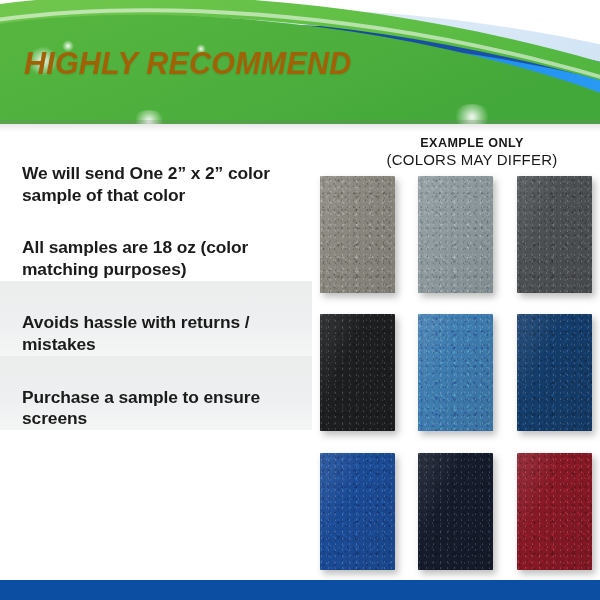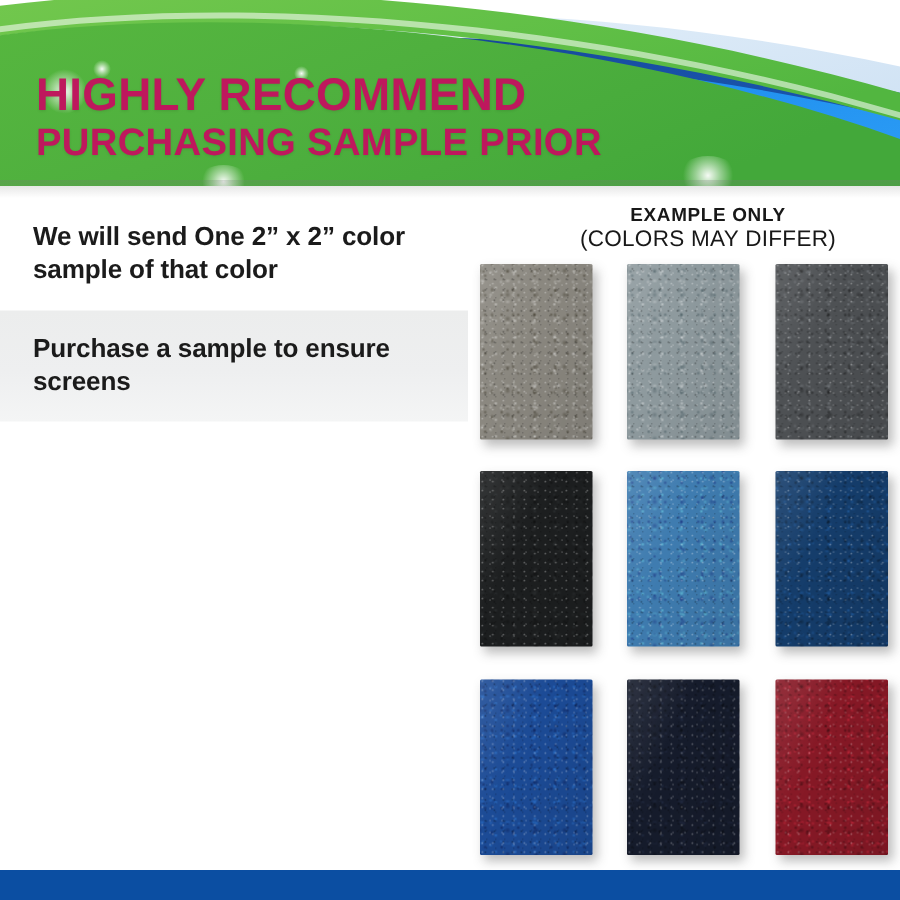--- a/index.html
+++ b/index.html
@@ -38,23 +38,24 @@
     left: 0;
     top: 0;
     display: block;
   }
   .banner-title {
     position: absolute;
     left: 24px;
     top: 48px;
     width: 460px;
     z-index: 5;
-    color: #be185d;
+    color: #a16207;
     line-height: 1.0;
     text-shadow: 0 1px 2px rgba(0,0,0,0.10);
+    font-style: italic;
   }
   .banner-line1 {
     display: block;
     font-size: 30.5px;
     font-weight: 700;
     letter-spacing: 0.2px;
     white-space: nowrap;
   }
   .banner-line2 {
     display: block;
@@ -87,21 +88,21 @@
     position: absolute;
     left: 0;
     top: 132px;
     width: 312px;
     height: 448px;
   }
   .bullet-row {
     position: relative;
     height: 74.6px;
     display: flex;
-    align-items: center;
+    align-items: flex-end;
     padding: 0 14px 0 22px;
     box-sizing: border-box;
   }
   .bullet-row.shaded {
     background: linear-gradient(to bottom, #eceded 0%, #eeeff0 55%, #f4f5f5 100%);
   }
   .bullet-row.plain {
     background: #ffffff;
   }
   .bullet-text {
@@ -268,29 +269,34 @@
     </svg>
 
     <span class="sparkle" style="left:28px; top:46px; width:30px; height:30px;"></span>
     <span class="sparkle" style="left:62px; top:40px; width:12px; height:12px;"></span>
     <span class="sparkle" style="left:132px; top:110px; width:34px; height:22px;"></span>
     <span class="sparkle" style="left:452px; top:104px; width:40px; height:26px;"></span>
     <span class="sparkle" style="left:196px; top:44px; width:10px; height:10px;"></span>
 
     <div class="banner-title">
       <span class="banner-line1">HIGHLY RECOMMEND</span>
-      <span class="banner-line2">PURCHASING SAMPLE PRIOR</span>
     </div>
 
     <div class="banner-shadow"></div>
   </div>
 
   <div class="bullet-list">
     <div class="bullet-row plain">
       <span class="bullet-text">We will send One 2” x 2” color sample of that color</span>
+    </div>
+    <div class="bullet-row plain">
+      <span class="bullet-text">All samples are 18 oz (color matching purposes)</span>
+    </div>
+    <div class="bullet-row shaded">
+      <span class="bullet-text">Avoids hassle with returns / mistakes</span>
     </div>
     <div class="bullet-row shaded">
       <span class="bullet-text">Purchase a sample to ensure screens</span>
     </div>
   </div>
 
   <div class="example-label">
     <span class="example-title">EXAMPLE ONLY</span>
     <span class="example-sub">(COLORS MAY DIFFER)</span>
   </div>

